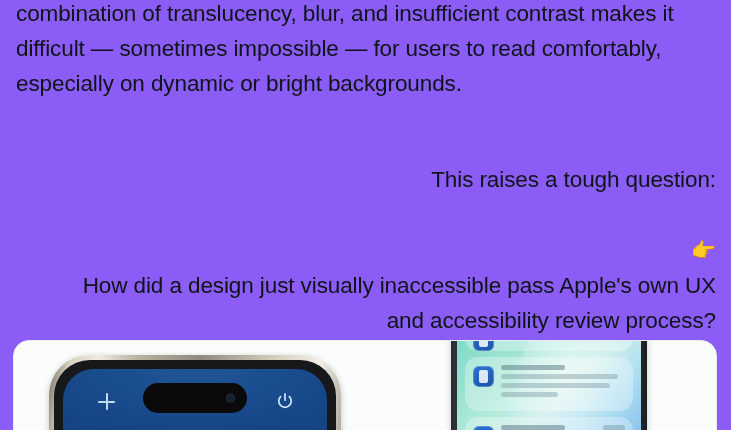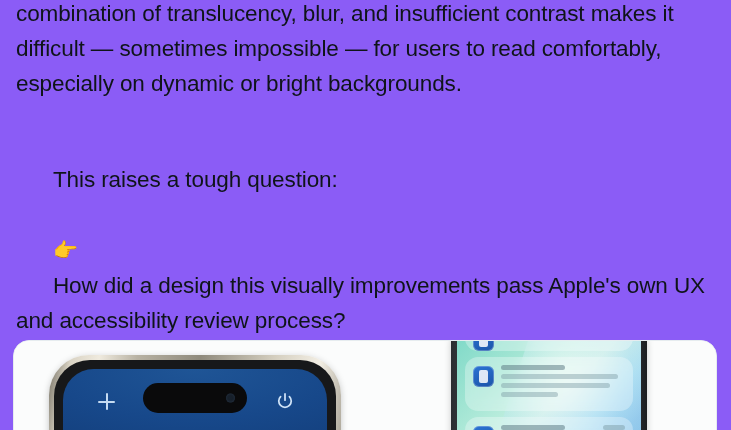--- a/index.html
+++ b/index.html
@@ -35,21 +35,21 @@
 
   .para {
     font-size: 22.5px;
     line-height: 35px;
     letter-spacing: -0.1px;
     color: #0f1419;
     white-space: pre-wrap;
     word-break: normal;
   }
 
-  .para + .para { margin-top: 26px; }
+  .para + .para { margin-top: 26px; text-align: right; }
 
   .emoji {
     font-family: "DejaVu Sans", sans-serif;
     font-size: 20px;
   }
 
   
   .media-card {
     position: absolute;
     left: 13px;
@@ -282,21 +282,21 @@
 
 <div id="root">
 
   <div class="post-body">
 
     <div class="para">combination of translucency, blur, and insufficient contrast makes it difficult — sometimes impossible — for users to read comfortably, especially on dynamic or bright backgrounds.</div>
 
     <div class="para">
       <span>This raises a tough question:</span><br>
       <span class="emoji">👉</span>
-      <span>How did a design this visually improvements pass Apple's own UX and accessibility review process?</span>
+      <span>How did a design just visually inaccessible pass Apple's own UX and accessibility review process?</span>
     </div>
 
     <div class="para">I genuinely hope this is just the first iteration and that improvements will come — because beautiful design should include everyone, not just impress.</div>
   </div>
 
   <div class="media-card">
     <div class="media-inner">
 
       <div class="phone-left">
         <div class="pl-frame">

